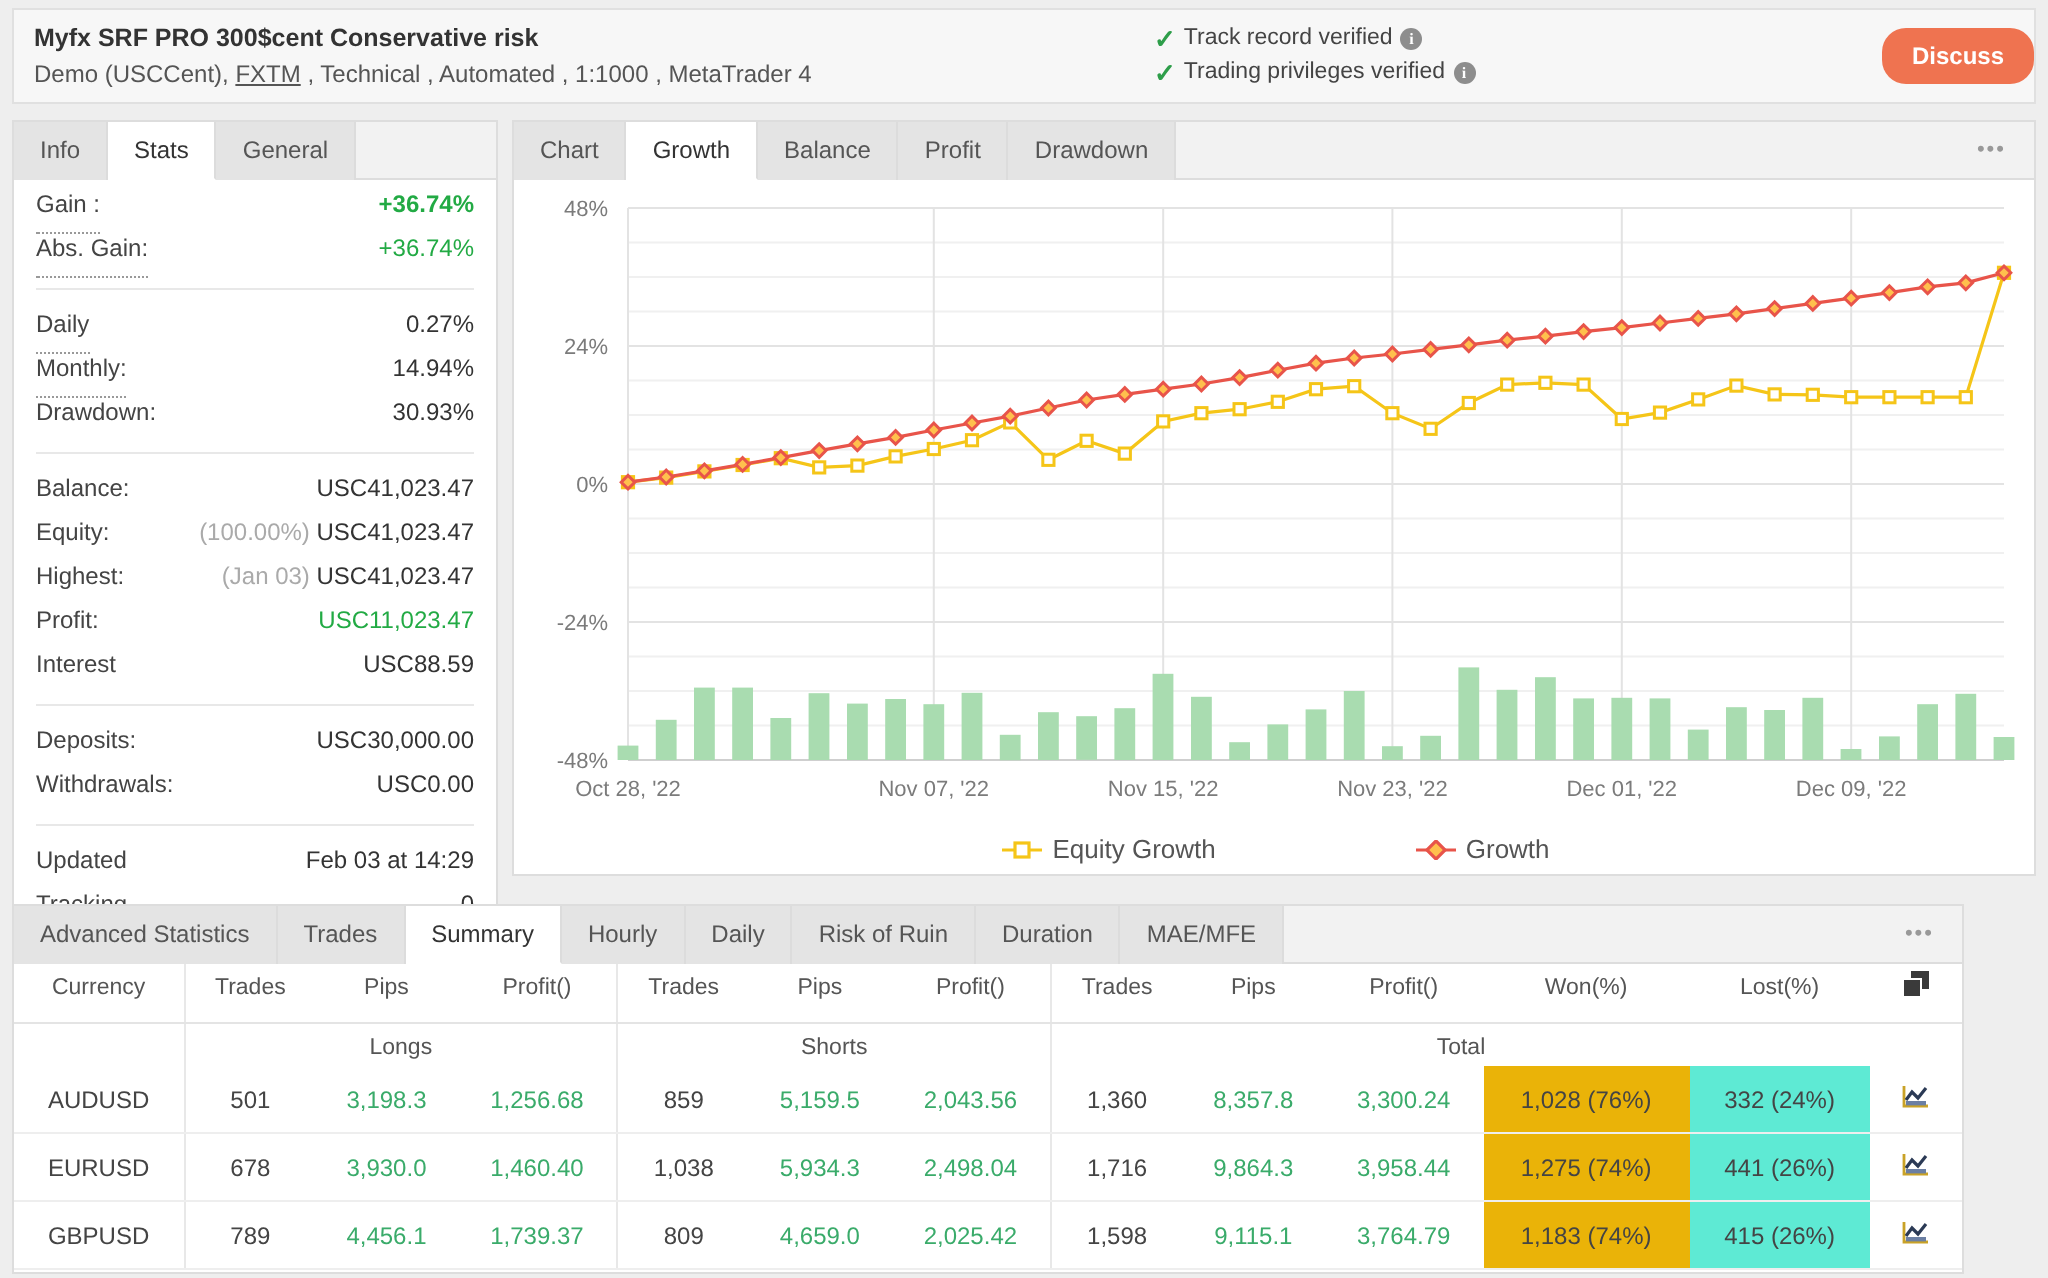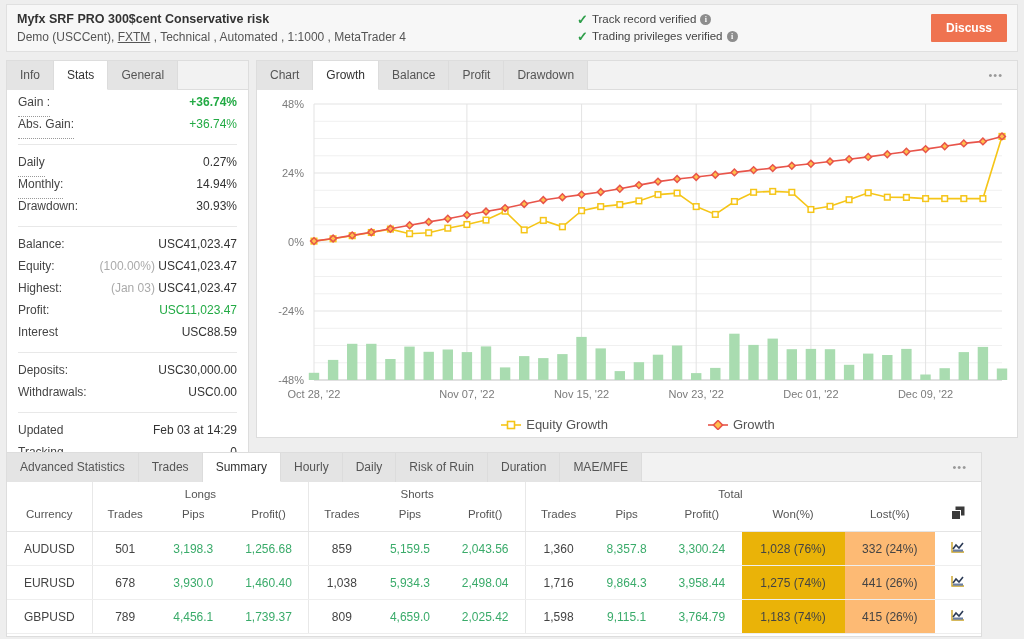--- a/index.html
+++ b/index.html
@@ -28,23 +28,23 @@
   .hdr-sub .brokerlink { text-decoration: underline; color: #555; }
   .hdr-verif { flex: 1; font-size: 11.5px; color: #444; padding-left: 10px;}
   .vrow { line-height: 17px; display: flex; align-items: center; gap: 4px; white-space: nowrap;}
   .vcheck { color: #2e9e4a; font-size: 13px; font-weight: bold; line-height: 1; }
   .vinfo {
     display:inline-block; width: 11px; height: 11px; border-radius: 50%;
     background: #8d8d8d; color: #fff; font-size: 8px; font-weight: bold;
     text-align: center; line-height: 11px; font-family: "Liberation Serif", serif;
   }
   #discuss-btn {
-    margin-left: auto; margin-right: 10px;
+    margin-left: auto; margin-right: 0;
     background: #ef7350; color: #fff;
-    border: none; border-radius: 1px;
+    border: none; border-radius: 12px;
     font-size: 12px; font-weight: bold;
     padding: 7px 15px; cursor: pointer;
     font-family: "Liberation Sans", sans-serif;
   }
 
   
   #stats-panel {
     position: absolute; left: 6px; top: 60px; width: 243px; height: 442px;
     background: #fff; border: 1px solid #ddd;
   }
@@ -105,21 +105,21 @@
     padding: 3px 8px 9px; text-align: center;
     border-bottom: 1px solid #e4e4e4;
   }
   .sep-l { border-left: 1px solid #e8e8e8; }
   td {
     padding: 9px 8px; text-align: center; color: #444;
     border-bottom: 1px solid #eee; font-size: 12px;
   }
   td.green { color: #3aab6a; }
   td.wonbg { background: #eab308; }
-  td.lostbg { background: #fdba74; }
+  td.lostbg { background: #5eead4; }
   .ico-cell { width: 46px; }
 </style>
 </head>
 <body>
 
 <div id="header">
   <div class="hdr-left">
     <div class="hdr-title">Myfx SRF PRO 300$cent Conservative risk</div>
     <div class="hdr-sub"><span>Demo (USCCent), </span><span class="brokerlink">FXTM</span><span> , Technical , Automated , 1:1000 , MetaTrader 4</span></div>
   </div>
@@ -408,45 +408,45 @@
     <div class="tab">Daily</div>
     <div class="tab">Risk of Ruin</div>
     <div class="tab">Duration</div>
     <div class="tab">MAE/MFE</div>
     <div class="tabbar-fill"></div>
     <div class="dots">•••</div>
   </div>
   <table>
     <thead>
       <tr>
-        <th class="grp-th"></th>
-        <th class="grp-th sep-l" colspan="3">Longs</th>
-        <th class="grp-th sep-l" colspan="3">Shorts</th>
-        <th class="grp-th sep-l" colspan="5">Total</th>
-        <th class="grp-th"></th>
-      </tr>
-      <tr>
         <th class="col-th">Currency</th>
         <th class="col-th sep-l">Trades</th>
         <th class="col-th">Pips</th>
         <th class="col-th">Profit()</th>
         <th class="col-th sep-l">Trades</th>
         <th class="col-th">Pips</th>
         <th class="col-th">Profit()</th>
         <th class="col-th sep-l">Trades</th>
         <th class="col-th">Pips</th>
         <th class="col-th">Profit()</th>
         <th class="col-th">Won(%)</th>
         <th class="col-th">Lost(%)</th>
         <th class="col-th ico-cell">
           <svg width="14" height="14" viewBox="0 0 14 14">
             <rect x="4.5" y="0.5" width="9" height="9" fill="#3a3a3a"></rect>
             <rect x="0.5" y="4.5" width="9" height="9" fill="#3a3a3a" stroke="#fff" stroke-width="1"></rect>
           </svg>
         </th>
+      </tr>
+      <tr>
+        <th class="grp-th"></th>
+        <th class="grp-th sep-l" colspan="3">Longs</th>
+        <th class="grp-th sep-l" colspan="3">Shorts</th>
+        <th class="grp-th sep-l" colspan="5">Total</th>
+        <th class="grp-th"></th>
       </tr>
     </thead>
     <tbody id="table-body">
         <tr>
           <td>AUDUSD</td>
           <td class="sep-l">501</td>
           <td class="green">3,198.3</td>
           <td class="green">1,256.68</td>
           <td class="sep-l">859</td>
           <td class="green">5,159.5</td>

